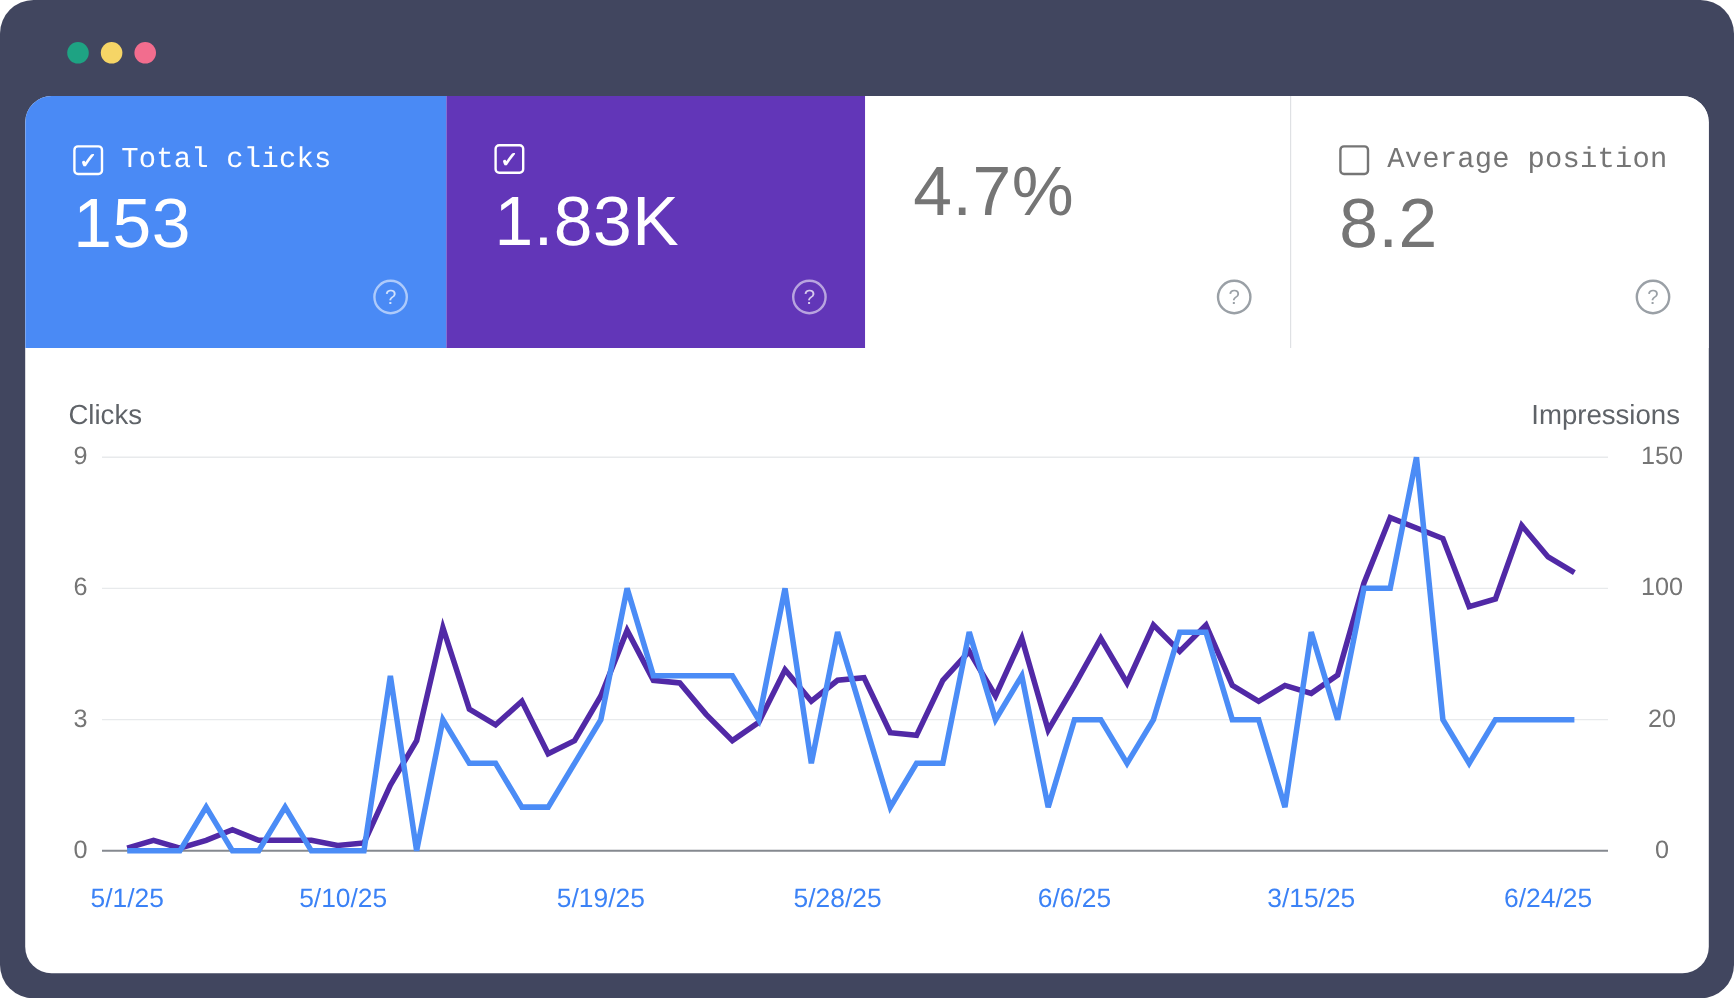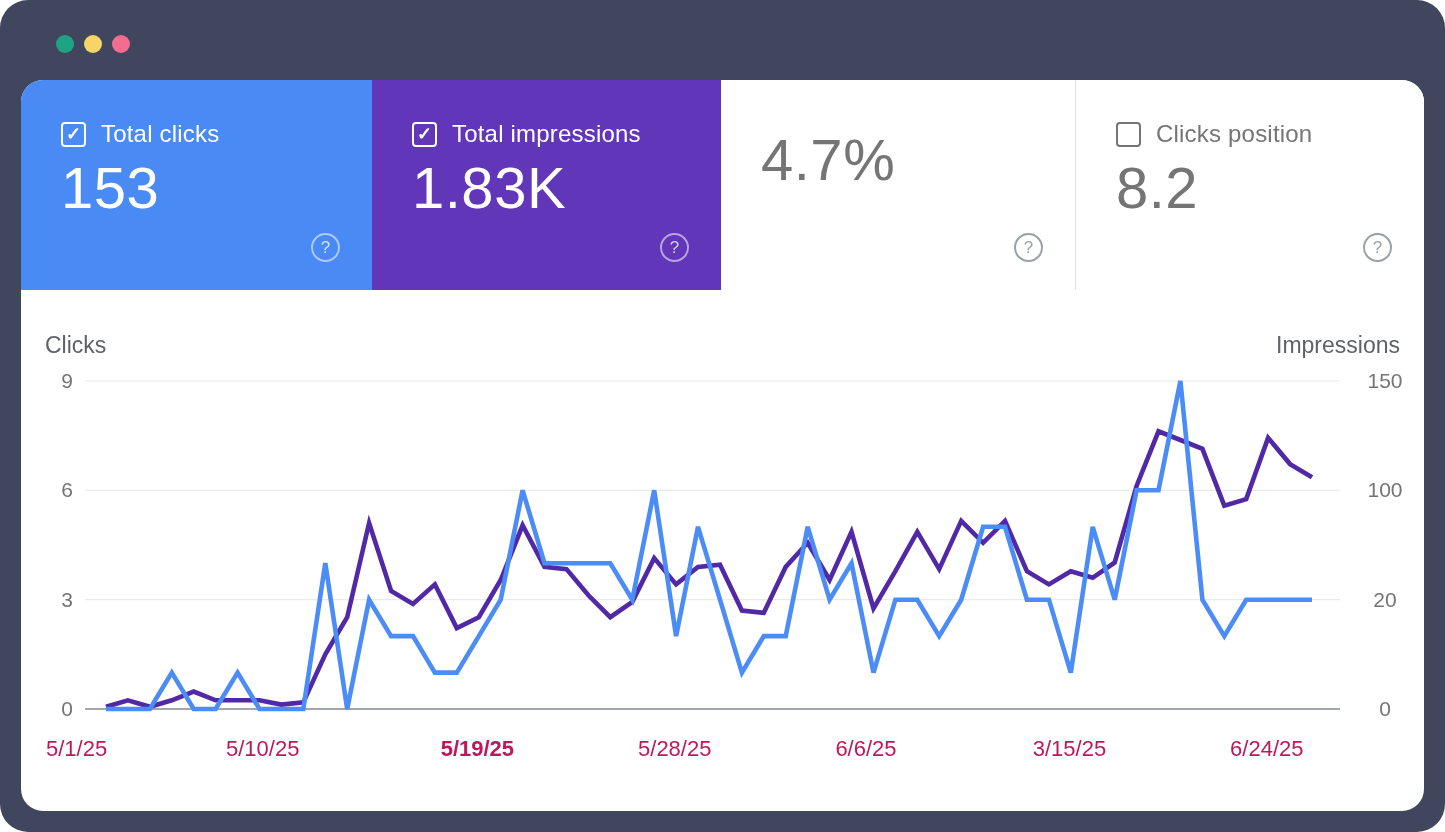--- a/index.html
+++ b/index.html
@@ -12,33 +12,33 @@
   .sheet { position:absolute; left:21px; top:80px; width:1403px; height:731px; background:#ffffff; border-radius:22px; overflow:hidden; }
 
   .cards-row { position:absolute; left:0; top:0; width:1403px; height:210px; display:flex; border-bottom:1px solid #e4e6e8; }
   .metric-card { position:relative; height:210px; padding:40px 0 0 40px; background:#ffffff; color:#757575; }
   .metric-card.w0 { width:351px; } .metric-card.w1 { width:349px; }
   .metric-card.w2 { width:354px; } .metric-card.w3 { width:349px; border-left:1px solid #dfe1e4; }
   .card-head { display:flex; align-items:center; gap:15px; }
   .checkbox { width:25px; height:25px; border:2.5px solid #757575; border-radius:4px; display:flex; align-items:center; justify-content:center; font-size:18px; font-weight:bold; color:transparent; flex:0 0 auto; }
   .metric-card.colored .checkbox { border-color:#ffffff; color:#ffffff; }
   .metric-card.unchecked .checkbox { color:transparent; }
-  .card-label { font-size:24px; letter-spacing:.2px; }
+  .card-label { font-size:24px; letter-spacing:.2px;font-family:Liberation Mono, monospace; }
   .card-value { font-size:58px; margin-top:6px; letter-spacing:.5px; }
   .help { position:absolute; right:32px; bottom:28px; width:29px; height:29px; border:2px solid #9aa0a6; border-radius:50%; display:flex; align-items:center; justify-content:center; font-size:17px; color:#9aa0a6; }
   .metric-card.colored .help { border-color:rgba(255,255,255,.55); color:rgba(255,255,255,.75); }
 
   .chart-area { position:absolute; left:0; top:210px; width:1403px; height:521px; }
-  .corner-label { position:absolute; top:42px; font-size:23px; color:#5f6368; }
+  .corner-label { position:absolute; top:42px; font-size:23px; color:#5f6368;margin-left:12px; }
   .corner-label.left { left:24px; }
   .corner-label.right { right:24px; }
   .tick { position:absolute; font-size:21px; color:#757575; transform:translateY(-50%); }
   .tick.left { left:16px; width:36px; text-align:right; }
   .tick.right { left:1334px; width:60px; text-align:center; }
-  .x-label { position:absolute; top:446px; width:120px; text-align:left; font-size:22px; color:#be185d; }
+  .x-label { position:absolute; top:446px; width:120px; text-align:center; font-size:22px; color:#3b82f6; }
   #chart-svg { position:absolute; left:64px; top:76px; }
 </style>
 </head>
 <body>
 
 <div class="window">
   <div class="chrome">
     <div class="dot dot1" style="background: rgb(30, 163, 131);"></div>
     <div class="dot dot2" style="background: rgb(246, 213, 102);"></div>
     <div class="dot dot3" style="background: rgb(242, 109, 142);"></div>
@@ -52,35 +52,34 @@
           <span class="checkbox">✓</span>
           <span class="card-label">Total clicks</span>
         </div>
         <div class="card-value">153</div>
         <div class="help">?</div>
       </div>
 
       <div class="metric-card w1 colored" style="background: rgb(98, 54, 184); color: rgb(255, 255, 255);">
         <div class="card-head">
           <span class="checkbox">✓</span>
-          <span class="card-label">Total impressions</span>
         </div>
         <div class="card-value">1.83K</div>
         <div class="help">?</div>
       </div>
 
       <div class="metric-card w2 unchecked">
         <div class="card-value">4.7%</div>
         <div class="help">?</div>
       </div>
 
       <div class="metric-card w3 unchecked">
         <div class="card-head">
           <span class="checkbox">✓</span>
-          <span class="card-label">Clicks position</span>
+          <span class="card-label">Average position</span>
         </div>
         <div class="card-value">8.2</div>
         <div class="help">?</div>
       </div>
     </div>
 
     <div class="chart-area" id="chart-area">
       <div class="corner-label left">Clicks</div>
       <div class="corner-label right">Impressions</div>
       <svg id="chart-svg" width="1255" height="346" viewBox="0 0 1255 346">
@@ -94,21 +93,21 @@
     <div class="tick left" style="top: 91px;">9</div>
         <div class="tick left" style="top: 200.333px;">6</div>
         <div class="tick left" style="top: 309.667px;">3</div>
         <div class="tick left" style="top: 419px;">0</div>
         <div class="tick right" style="top: 91px;">150</div>
         <div class="tick right" style="top: 200.333px;">100</div>
         <div class="tick right" style="top: 309.667px;">20</div>
         <div class="tick right" style="top: 419px;">0</div>
         <div class="x-label" style="left: 25px;">5/1/25</div>
         <div class="x-label" style="left: 205px;">5/10/25</div>
-        <div class="x-label" style="left: 419.691px; font-weight: bold;">5/19/25</div>
+        <div class="x-label" style="left: 419.691px;">5/19/25</div>
         <div class="x-label" style="left: 617.036px;">5/28/25</div>
         <div class="x-label" style="left: 814.382px;">6/6/25</div>
         <div class="x-label" style="left: 1011.73px;">3/15/25</div>
         <div class="x-label" style="left: 1209.07px;">6/24/25</div>
       </div>
 
   </div>
 </div>
 
 </body></html>

